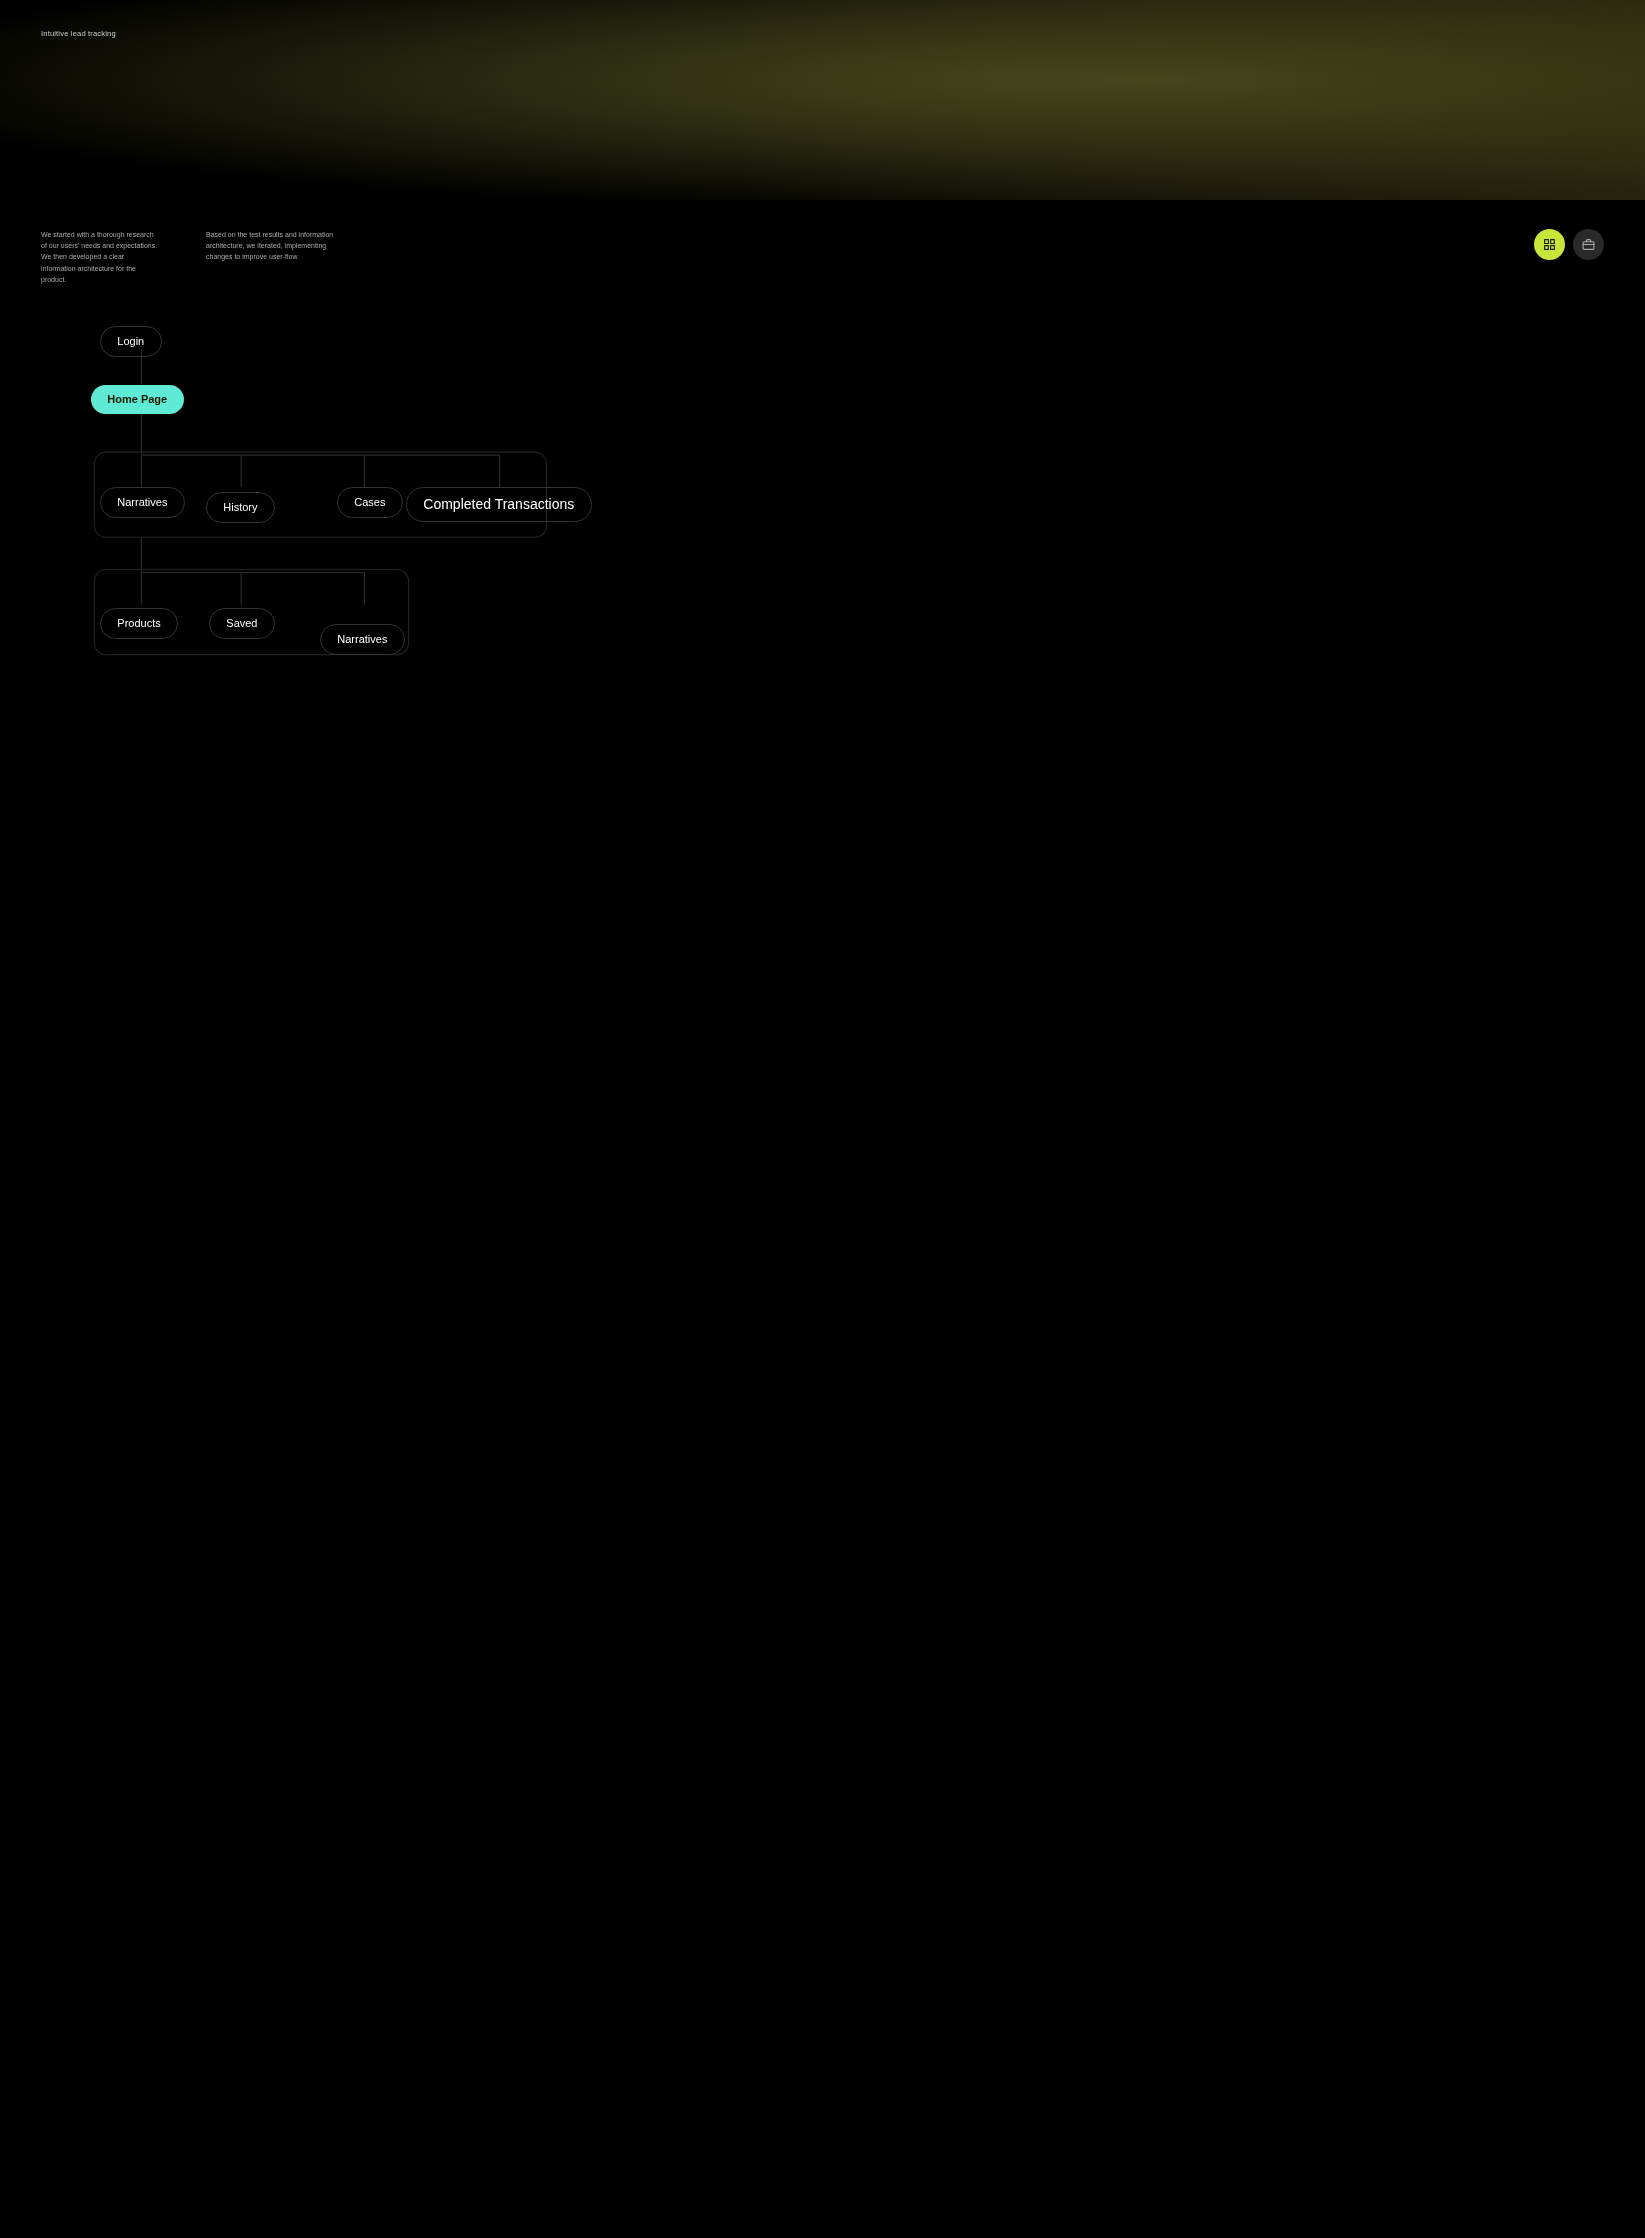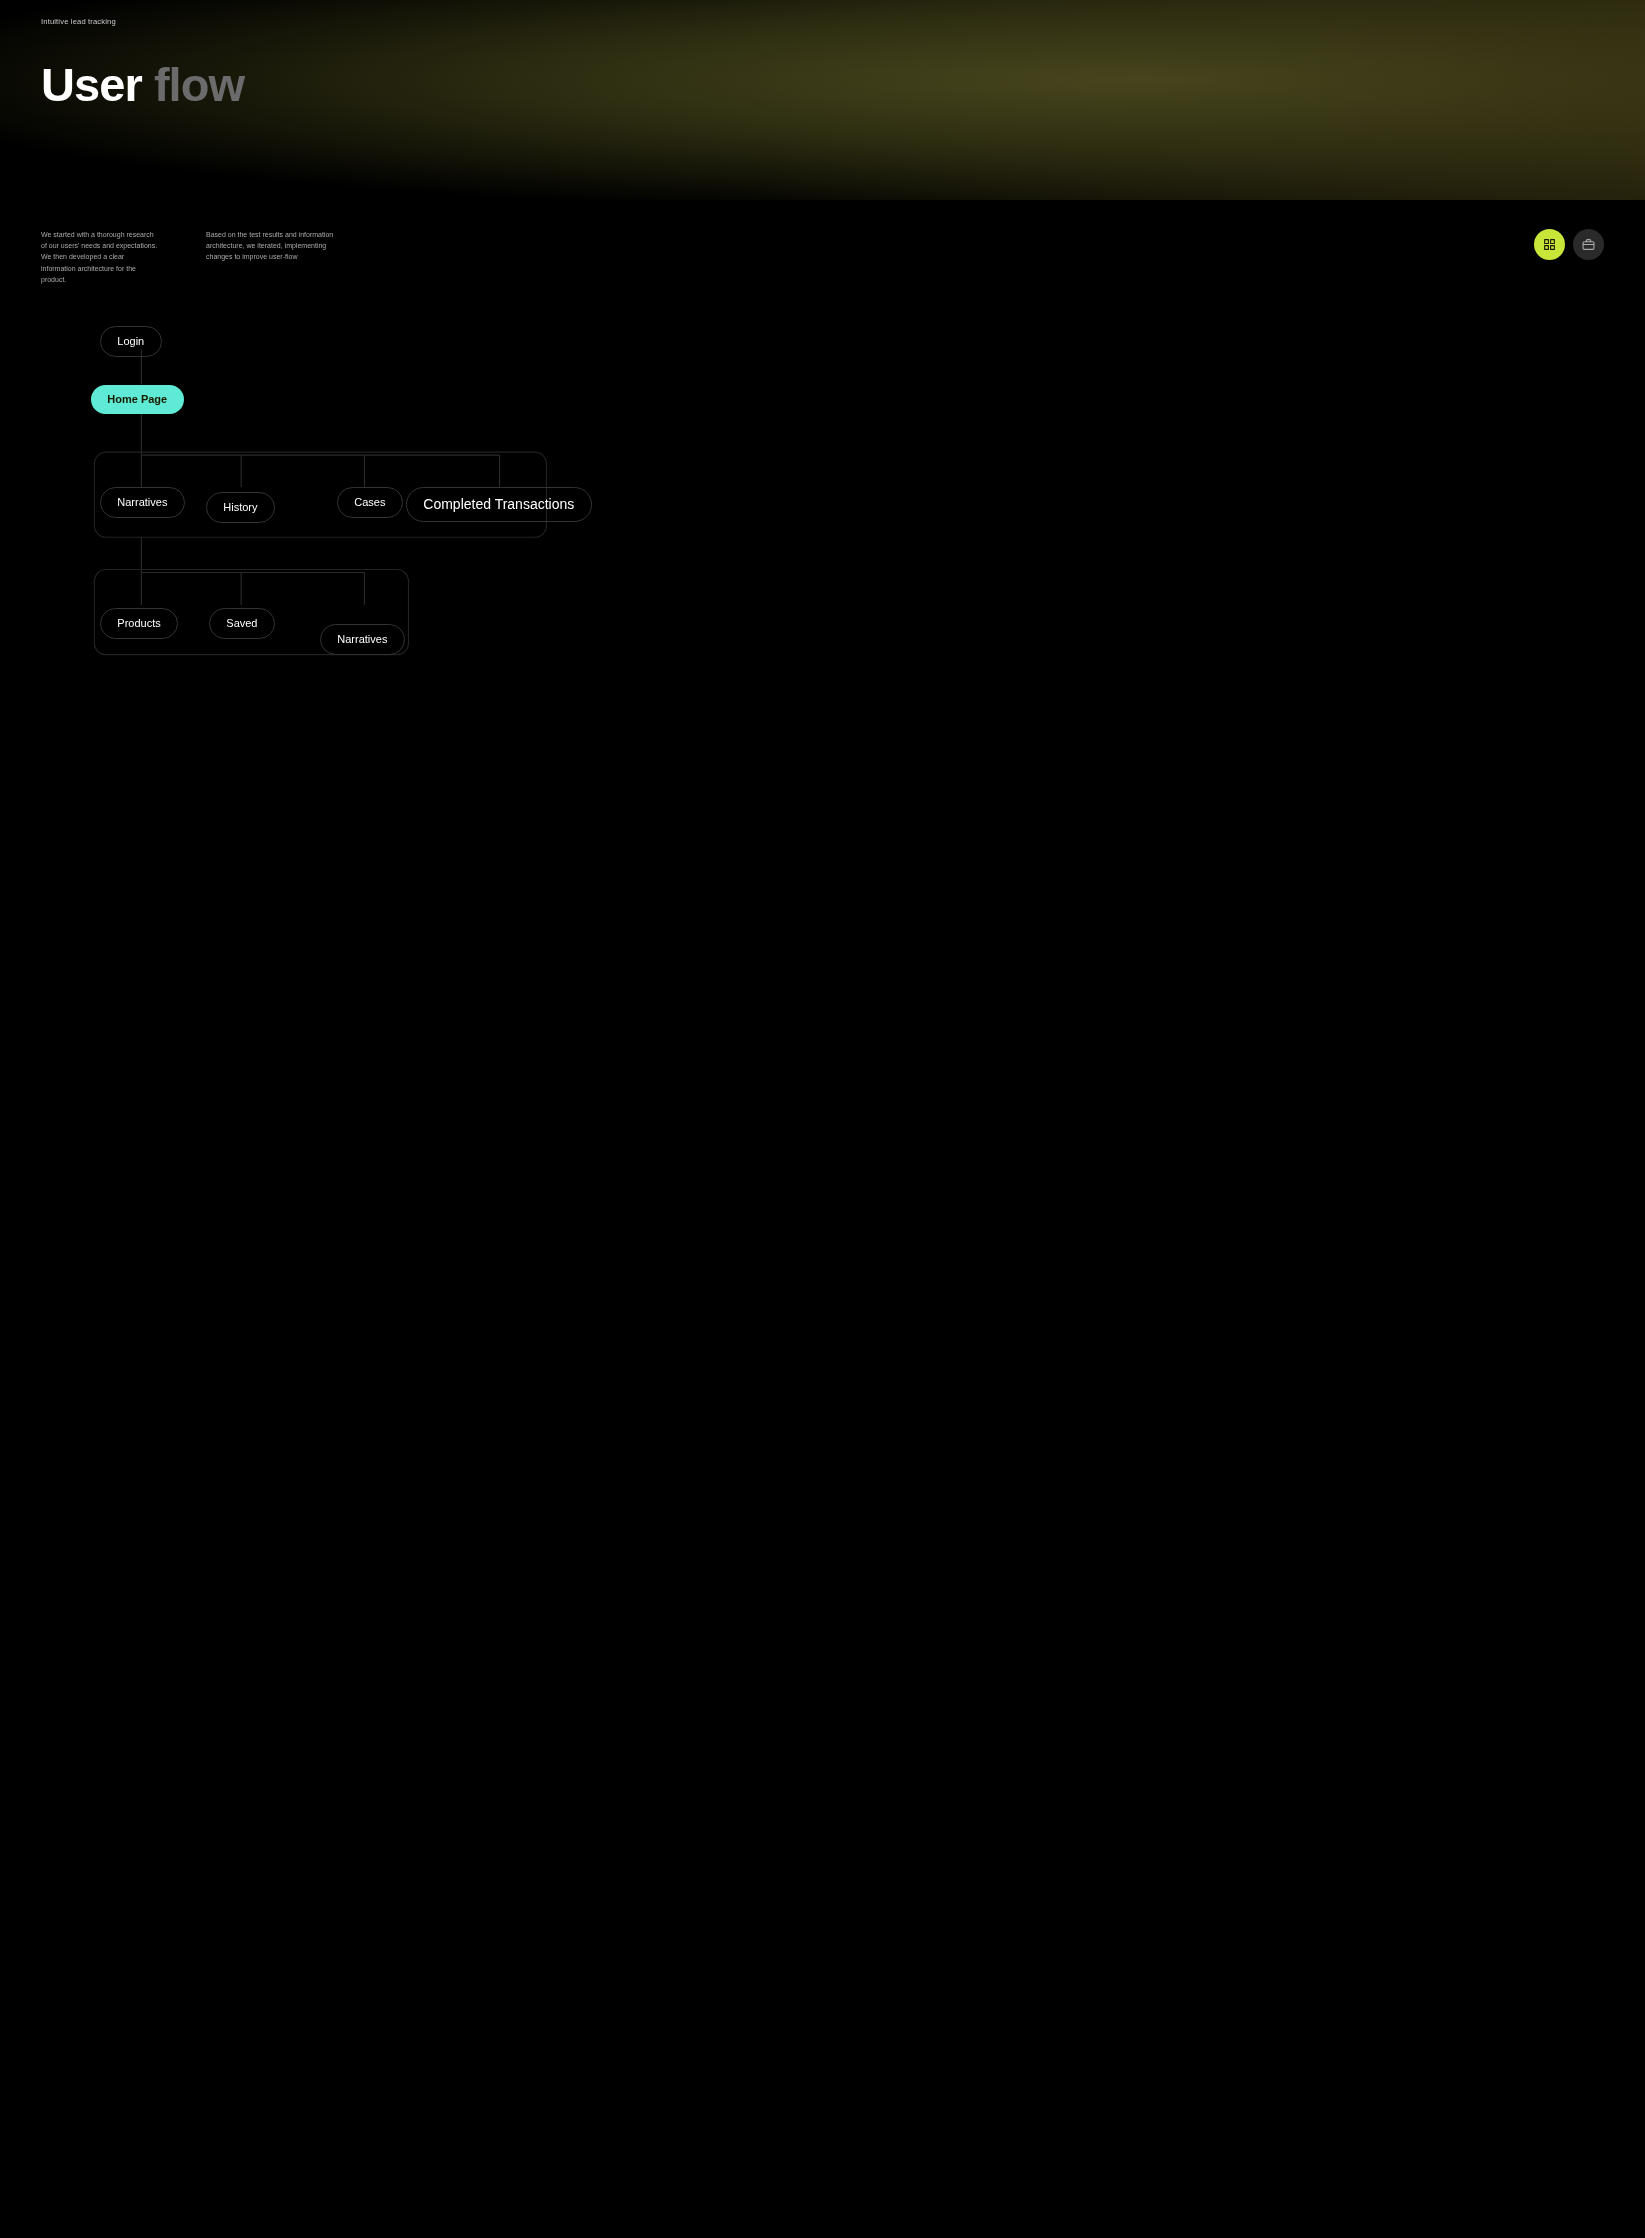--- a/index.html
+++ b/index.html
@@ -37,20 +37,21 @@
       right: 0;
       width: 55%;
       height: 100%;
       background: linear-gradient(to left, rgba(60,55,20,0.6) 0%, transparent 100%);
     }
 
     .hero-content {
       position: relative;
       z-index: 2;
       padding: 16.5px 41px;
+      margin-top: 12px;
     }
 
     .subtitle {
       font-size: 7.6px;
       color: #ccc;
       letter-spacing: 0.02em;
       margin-bottom: 35px;
     }
 
     .title-section {
@@ -165,25 +166,20 @@
     }
   </style>
 </head>
 <body>
 
 <div class="hero-section">
   <div class="hero-overlay"></div>
   <div class="hero-photo"></div>
   <div class="hero-content">
     <p class="subtitle">Intuitive lead tracking</p>
-    <div class="title-section">
-      <h1 class="main-title">
-        <span class="title-user">User </span><span class="title-flow">flow</span>
-      </h1>
-    </div>
   </div>
 </div>
 
 <div class="description-section">
   <p class="desc-left">We started with a thorough research of our users' needs and expectations. We then developed a clear information architecture for the product.</p>
   <p class="desc-right">Based on the test results and information architecture, we iterated, implementing changes to improve user-flow</p>
   <div class="icon-buttons">
     <button class="icon-btn active">
       <svg viewBox="0 0 24 24" fill="none" stroke="#1a1a00" stroke-width="2" stroke-linecap="round" stroke-linejoin="round">
         <rect x="3" y="3" width="7" height="7"></rect>

